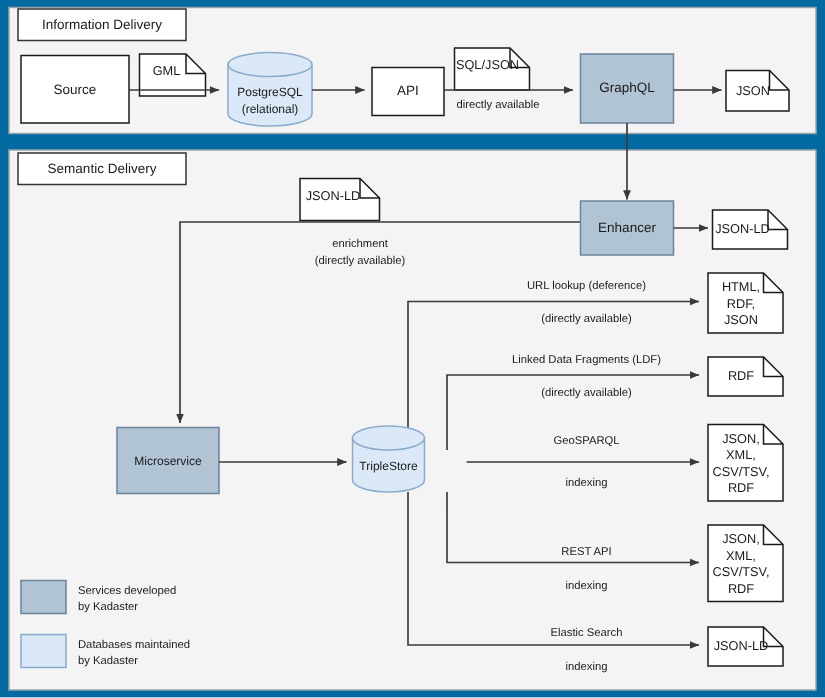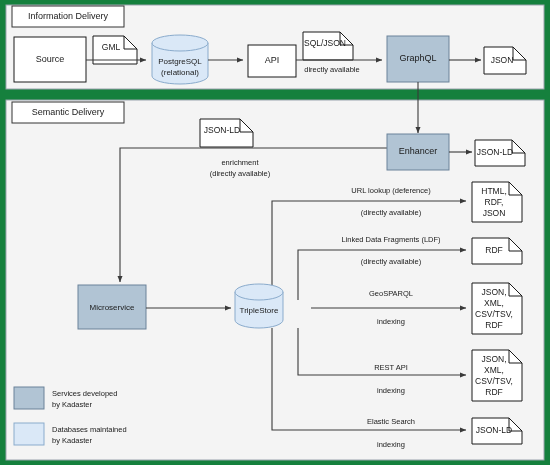--- a/index.html
+++ b/index.html
@@ -4,21 +4,21 @@
 <style>
   html, body {
     margin: 0;
     padding: 0;
     background: #ffffff;
   }
   #canvas {
     position: relative;
     width: 550px;
     height: 465px;
-    background: #15803d;
+    background: #0369a1;
     font-family: "Liberation Sans", sans-serif;
     overflow: hidden;
   }
   svg.layer {
     position: absolute;
     left: 0;
     top: 0;
     width: 550px;
     height: 465px;
   }

